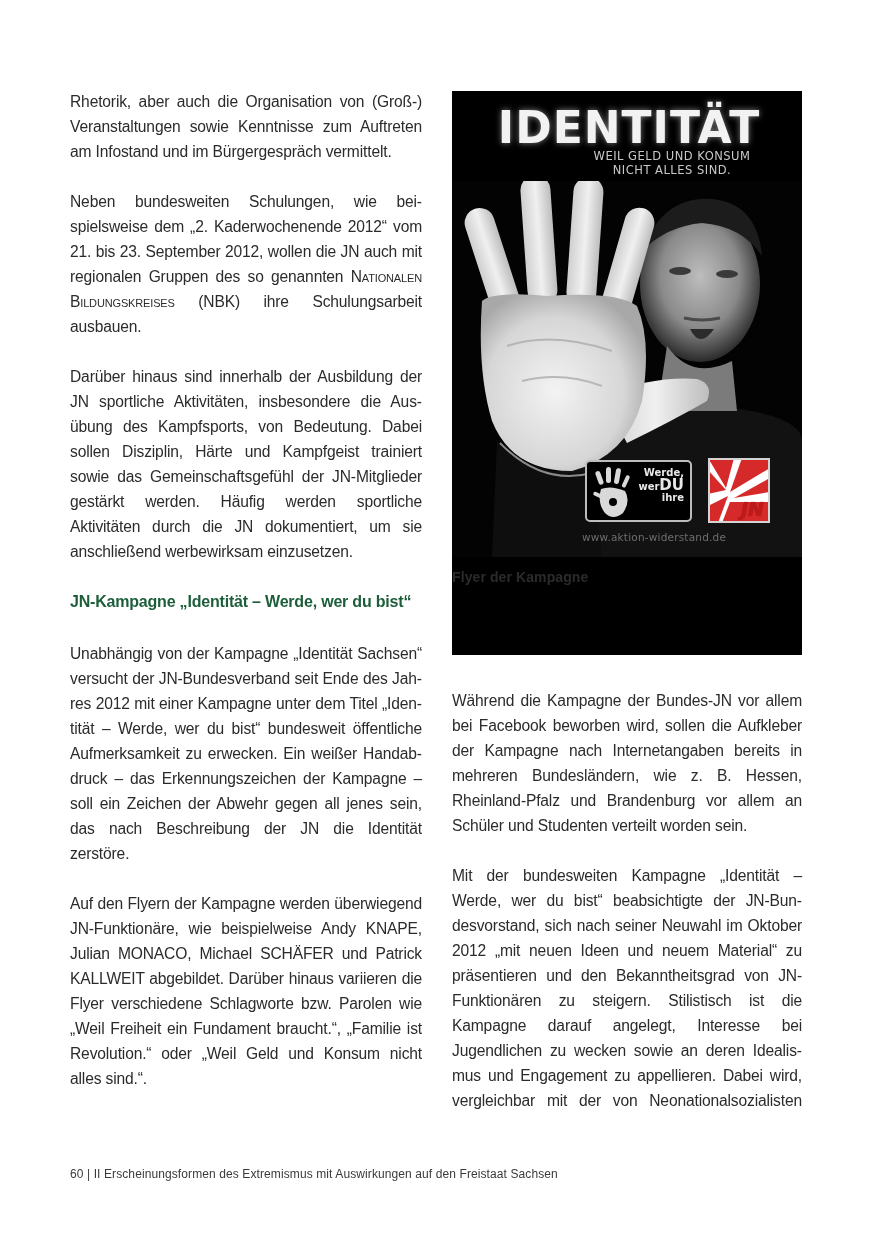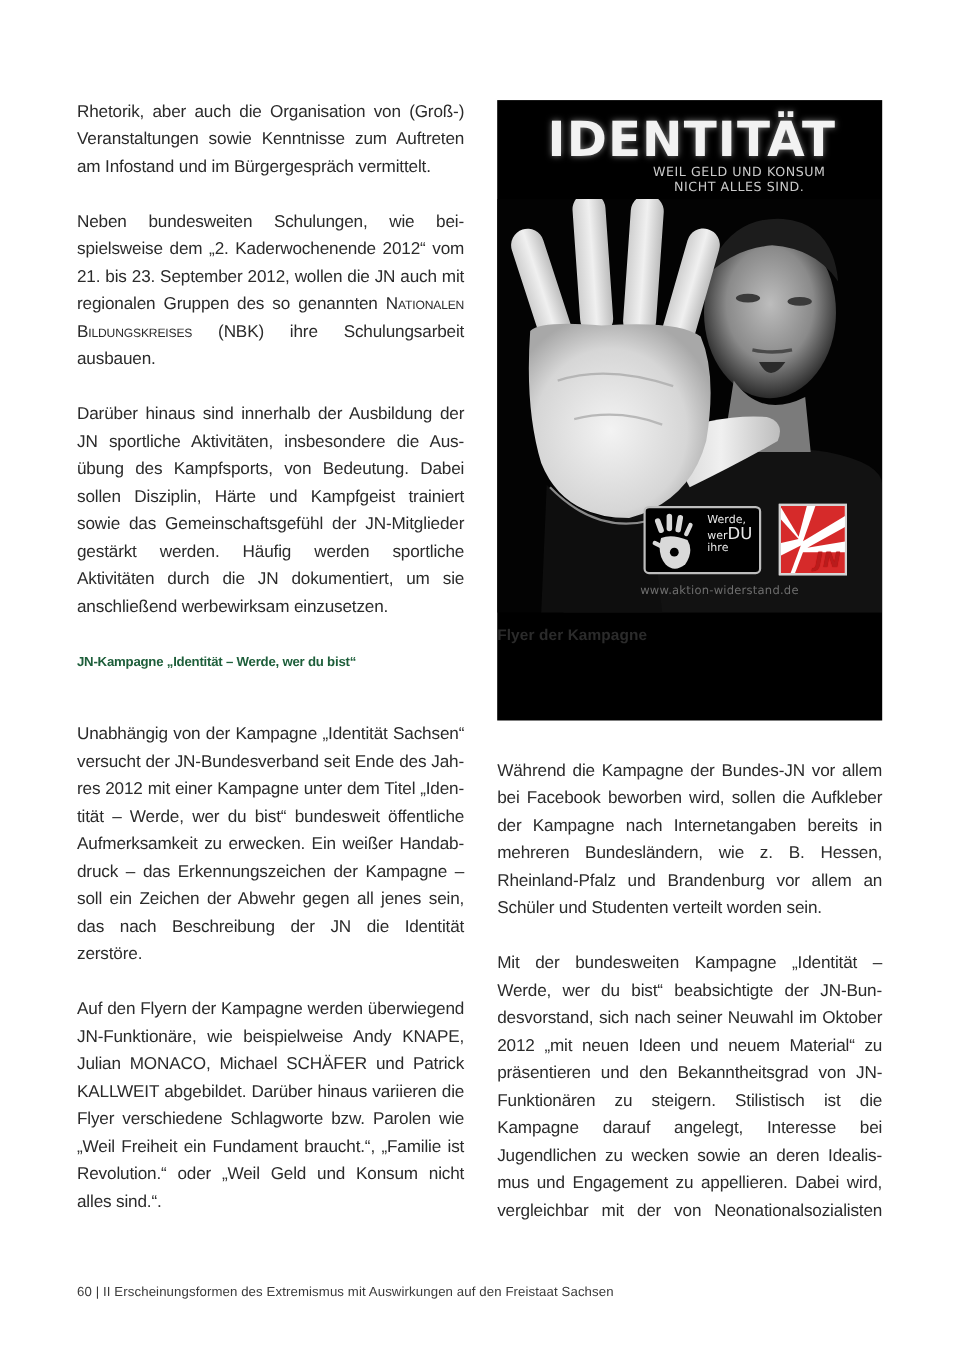--- a/index.html
+++ b/index.html
@@ -24,25 +24,25 @@
     .col p {
       text-align: justify;
       hyphens: manual;
       margin-bottom: 25px;
     }
     .col p:last-child { margin-bottom: 0; }
     .left { left: 70px; top: 89px; }
     .right { left: 452px; top: 688px; width: 350px; }
     .smallcaps { font-variant: small-caps; }
     h2.section-heading {
-      font-size: 12px;
+      font-size: 16px;
       line-height: 25px;
       font-weight: bold;
       color: #1d5e3a;
-      margin-bottom: 41px;
+      margin-bottom: 27px;
       letter-spacing: -0.2px;
     }
     .figure {
       position: absolute;
       left: 452px;
       top: 91px;
       width: 350px;
       height: 564px;
       background: #000;
       overflow: hidden;
@@ -89,22 +89,22 @@
       border: 2px solid #bdbdbd;
       border-radius: 5px;
       background: #000;
     }
     .logo-text {
       position: absolute;
       right: 6px;
       top: 5px;
       color: #e8e8e8;
       font-family: "DejaVu Sans", sans-serif;
-      font-weight: normal;
-      text-align: left;
+      font-weight: bold;
+      text-align: right;
       font-size: 10px;
       line-height: 11px;
     }
     .logo-text .du { font-size: 15px; line-height: 14px; margin-top: 20px; }
     .jn-logo {
       position: absolute;
       left: 256px;
       top: 367px;
       width: 62px;
       height: 65px;

